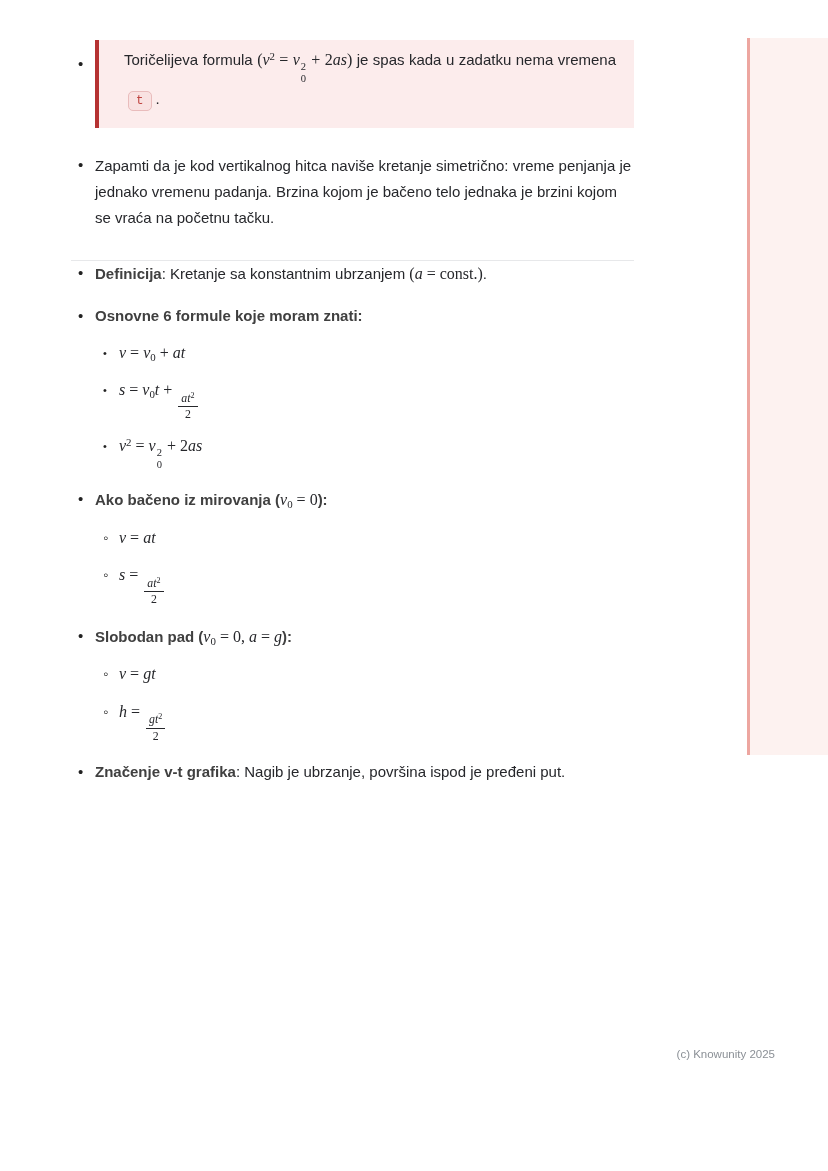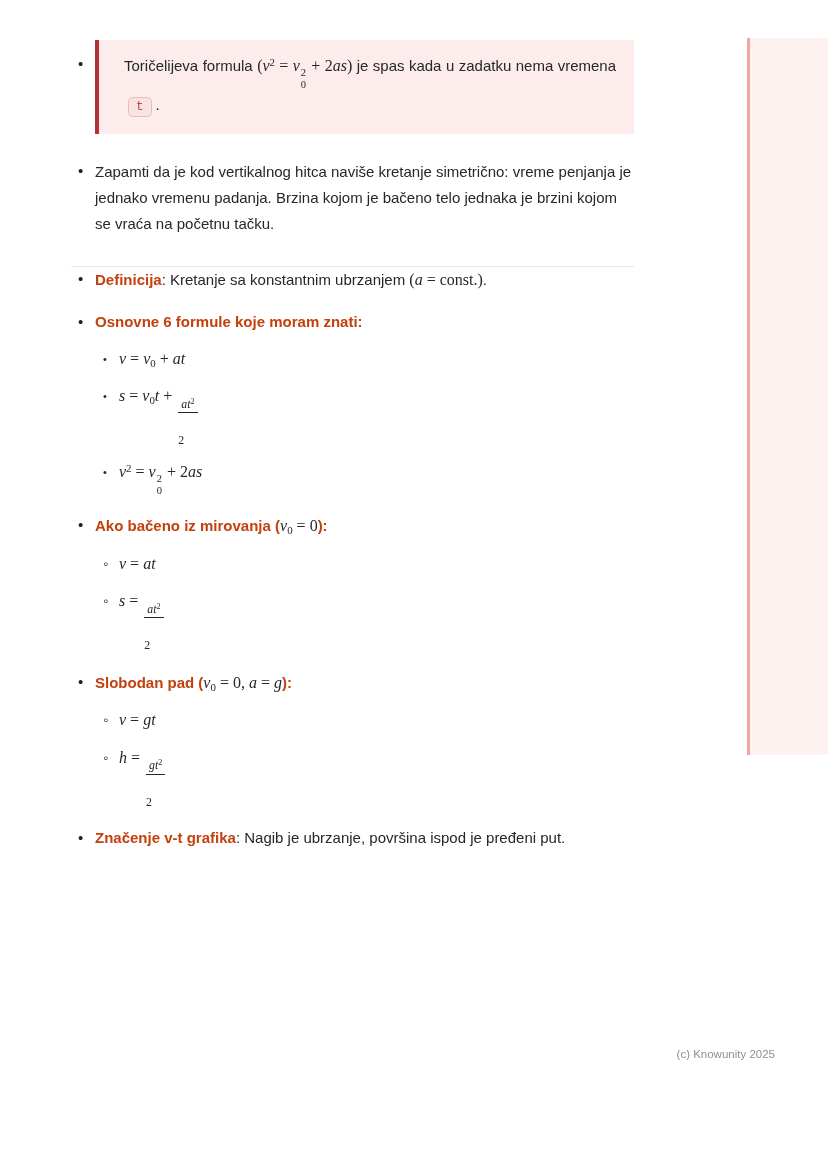--- a/index.html
+++ b/index.html
@@ -24,29 +24,29 @@
 
   .content { position: absolute; left: 71px; top: 40px; width: 563px; }
 
   
   .li { display: flex; align-items: flex-start; line-height: 1.65; }
   .li .bullet { flex: 0 0 24px; padding-left: 7px; color: #222; }
   .li.l2 { margin-left: 32px; }
   .li.l2 .bullet { flex: 0 0 16px; padding-left: 0; font-size: 11px; padding-top: 4px; }
   .li.l2 .bullet.circle { font-size: 15px; padding-top: 1px; }
   .li-text { flex: 1; }
-  strong.seg-bold { font-weight: 700; color: #c2410c; }
+  strong.seg-bold { font-weight: 700; color: #404040; }
 
   
   .callout-item .bullet { padding-top: 12px; }
   .callout {
     flex: 1;
     background: var(--callout-bg, #fcecec);
     border-left: 4px solid var(--callout-border, #b53232);
-    padding: 10px 18px 14px 25px;
+    padding: 4px 18px 14px 25px;
   }
   .callout-text { line-height: 1.95; text-align: justify; }
 
   .note-item { margin-top: 25px; }
   .note-item .li-text { line-height: 1.73; }
 
   .divider { border: none; border-top: 1px solid var(--divider, #e7e8ea); margin: 29px 0 0 0; }
 
   .section-title {
     color: var(--accent, #f0605a);
@@ -69,22 +69,22 @@
   }
   .math .mop, .math .mtext, .math sub, .math sup,
   .math .ss-sup, .math .ss-sub { font-style: normal; }
   .math sup.msup { font-size: 0.68em; line-height: 0; vertical-align: 0.5em; }
   .math sub.msub { font-size: 0.68em; line-height: 0; vertical-align: -0.25em; }
   .msupsub {
     display: inline-flex; flex-direction: column; align-items: flex-start;
     font-size: 0.66em; line-height: 1.1; vertical-align: -0.5em; margin: 0 1px;
   }
   .frac {
-    display: inline-flex; flex-direction: column; 
-    font-size: 0.74em; line-height: 1.15; vertical-align: -0.55em; margin: 0 2px; gap: 20px;
+    display: inline-flex; flex-direction: column; align-items: center;
+    font-size: 0.74em; line-height: 1.15; vertical-align: -0.55em; margin: 0 2px;
   }
   .fnum { border-bottom: 1px solid currentColor; padding: 0 3px 1px 3px; }
   .fden { padding-top: 1px; }
 
   
   .inline-code {
     font-family: "Liberation Mono", "DejaVu Sans Mono", monospace;
     font-size: 12.5px;
     color: var(--code-text, #bf4440);
     background: var(--code-bg, #f9e2e2);

